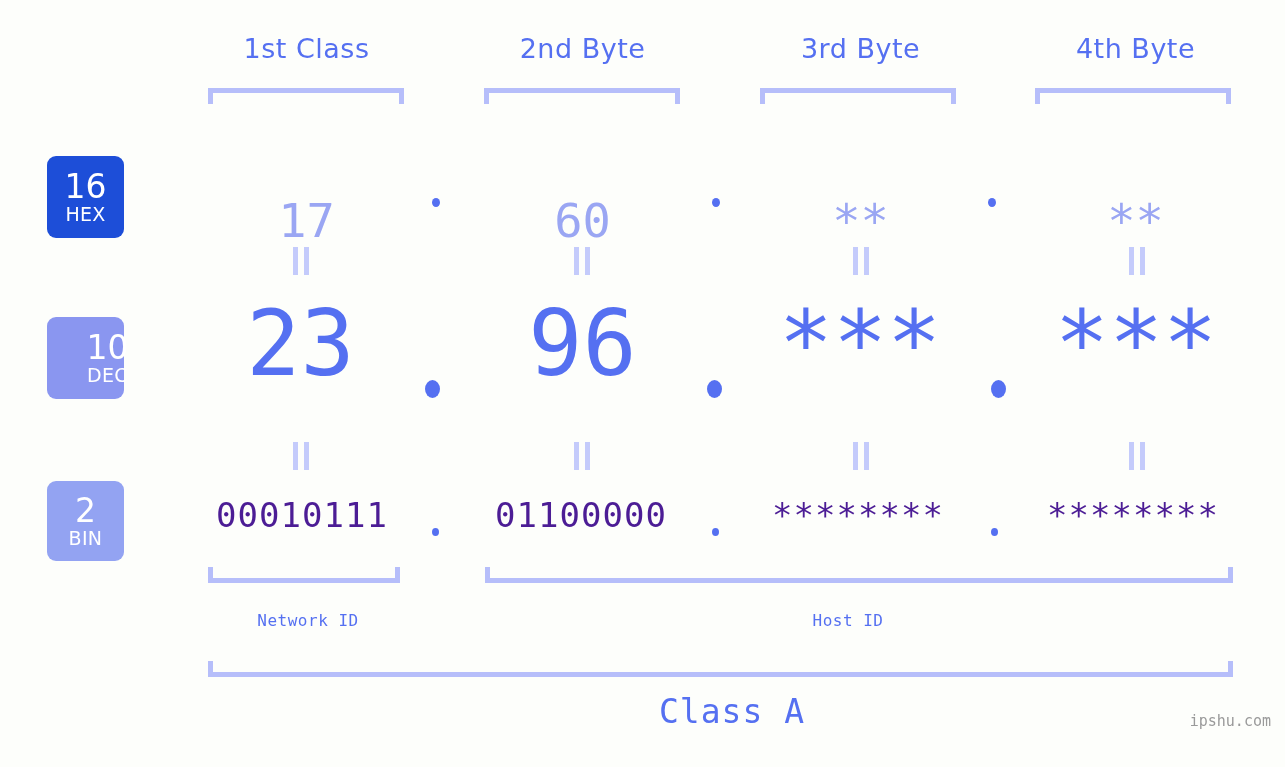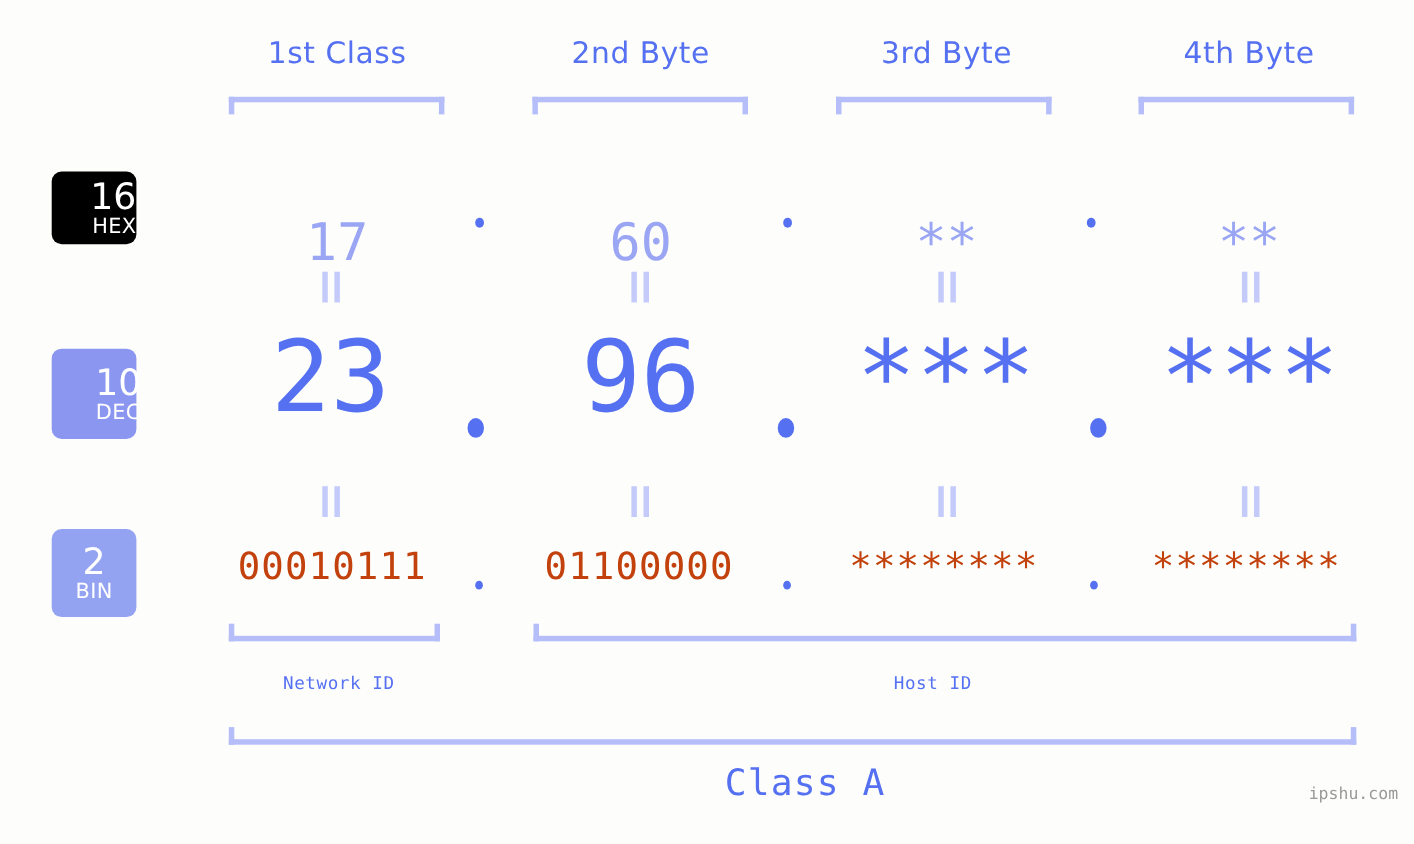--- a/index.html
+++ b/index.html
@@ -61,21 +61,21 @@
     font-size: 33px;
     line-height: 34px;
     font-weight: 400;
   }
   .badge .unit {
     font-size: 19px;
     line-height: 21px;
     font-weight: 400;
     letter-spacing: 0.3px;
   }
-  .badge-hex { top: 156px; height: 66px; background: #000000; align-items: flex-end; }
+  .badge-hex { top: 156px; height: 82px; background: #1d4ed8; }
   .badge-dec { top: 317px; height: 82px; background: #8a96f0; padding-left: 44px; }
   .badge-bin { top: 481px; height: 80px; background: #93a3f2; }
 
   
   .val {
     position: absolute;
     text-align: center;
     font-family: "DejaVu Sans Mono", monospace;
     white-space: nowrap;
   }
@@ -90,21 +90,21 @@
     top: 292px;
     font-size: 90px;
     line-height: 104px;
     color: #5570f1;
     font-weight: 400;
   }
   .row-bin .val {
     top: 494px;
     font-size: 34px;
     line-height: 42px;
-    color: #c2410c;
+    color: #4c1d95;
     letter-spacing: 1px;
   }
 
   
   .dot {
     position: absolute;
     border-radius: 50%;
     background: #5570f1;
   }
   .dot-hex { top: 198px; width: 8px; height: 9px; }

